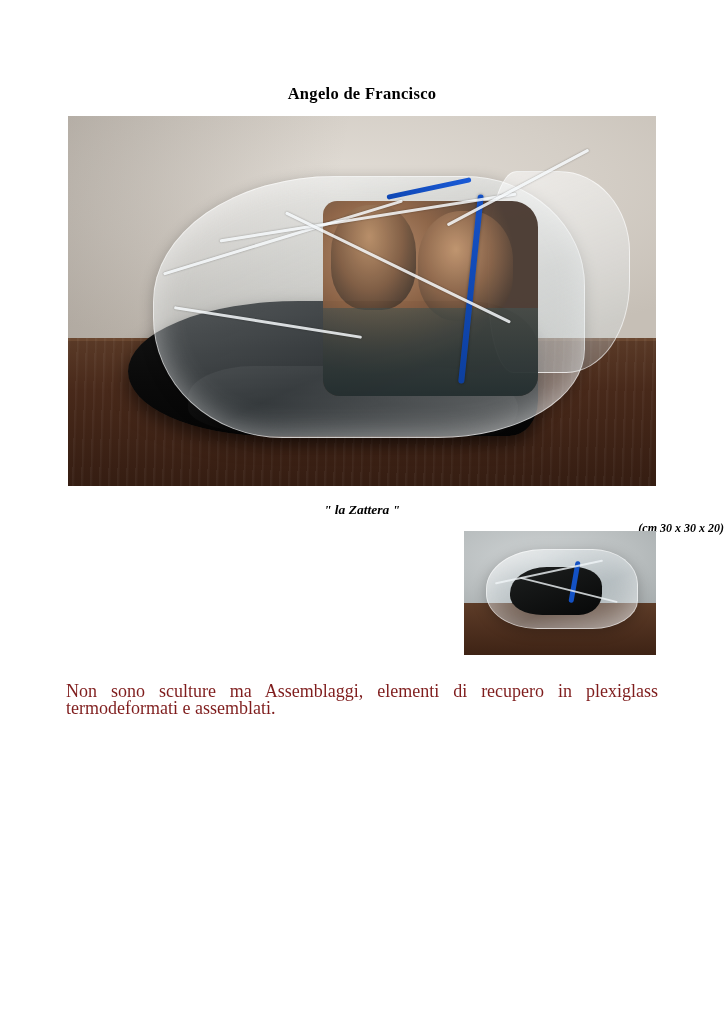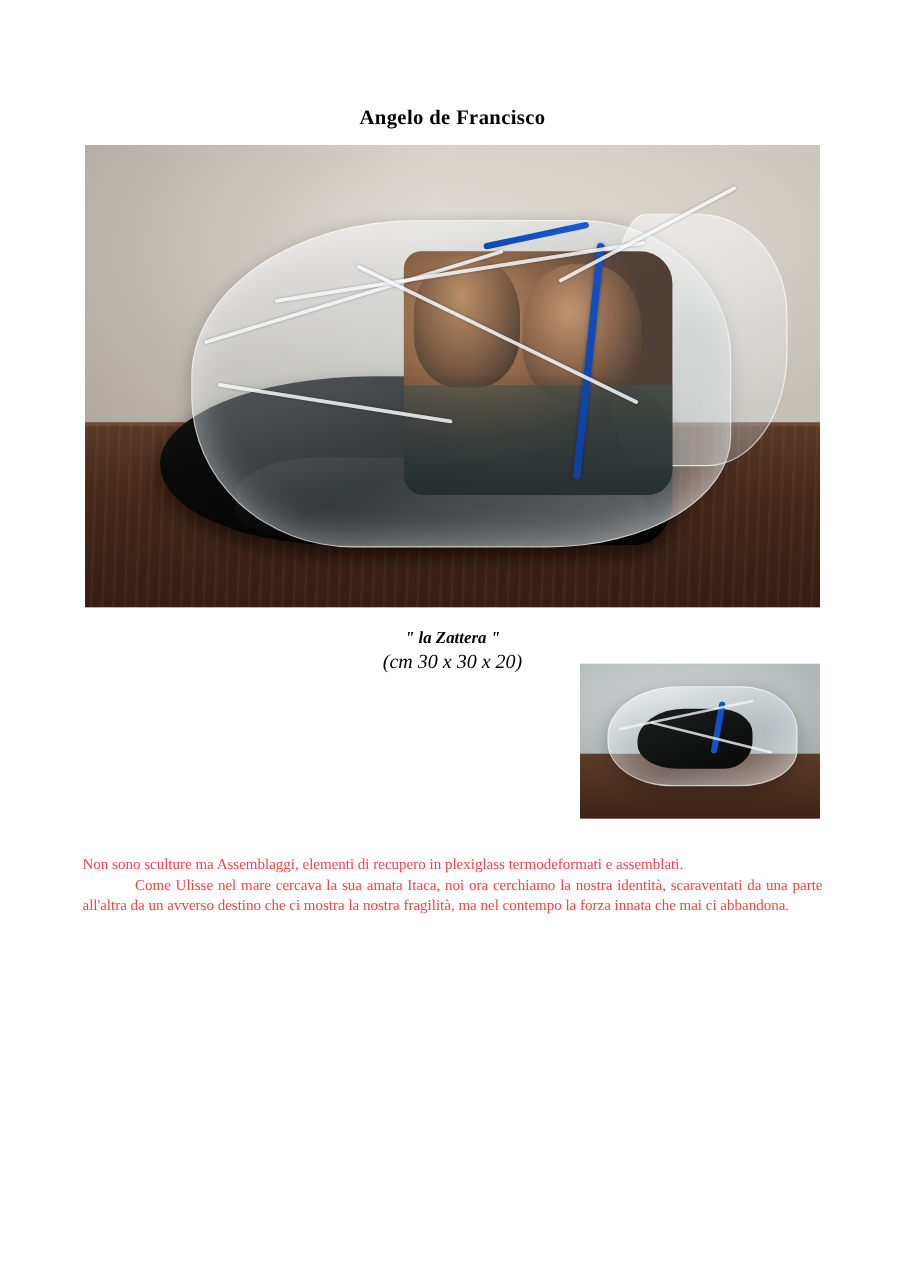--- a/index.html
+++ b/index.html
@@ -199,24 +199,25 @@
     text-align: center;
     font-style: italic;
     font-weight: bold;
     font-size: 13.5px;
   }
   .caption-title { top: 502px; }
   .caption-size {
     position: absolute;
     left: 0;
     width: 724px;
-    text-align: center;
+    text-align: right;
     font-style: italic;
-    font-size: 16px;
+    font-size: 12px;
     top: 521px;
+    font-weight: bold;
   }
 
   
   .photo-small {
     position: absolute;
     left: 464px;
     top: 531px;
     width: 192px;
     height: 124px;
     overflow: hidden;
@@ -250,24 +251,24 @@
   }
   .photo-small .rs1 { left: 30px; top: 40px; width: 110px; transform: rotate(-12deg); }
   .photo-small .rs2 { left: 55px; top: 58px; width: 100px; transform: rotate(14deg); }
 
   
   .body-text {
     position: absolute;
     left: 66px;
     top: 683px;
     width: 592px;
-    font-size: 12px;
+    font-size: 18px;
     line-height: 16.6px;
     text-align: justify;
-    color: #ef4444;
+    color: #7f1d1d;
   }
   .body-text p {
     margin: 0;
   }
   .body-text p.indent {
     text-indent: 42px;
   }
 </style>
 </head>
 <body>
@@ -308,16 +309,15 @@
     <div class="table"></div>
     <div class="plexi"></div>
     <div class="dark"></div>
     <div class="bluebit"></div>
     <div class="rope-s rs1"></div>
     <div class="rope-s rs2"></div>
   </div>
 
   <div class="body-text">
     <p>Non sono sculture ma Assemblaggi, elementi di recupero in plexiglass termodeformati e assemblati.</p>
-    <p class="indent">Come Ulisse nel mare cercava la sua amata Itaca, noi ora cerchiamo la nostra identità, scaraventati da una parte all'altra da un avverso destino che ci mostra la nostra fragilità, ma nel contempo la forza innata che mai ci abbandona.</p>
   </div>
 
 </div>
 
 </body></html>

